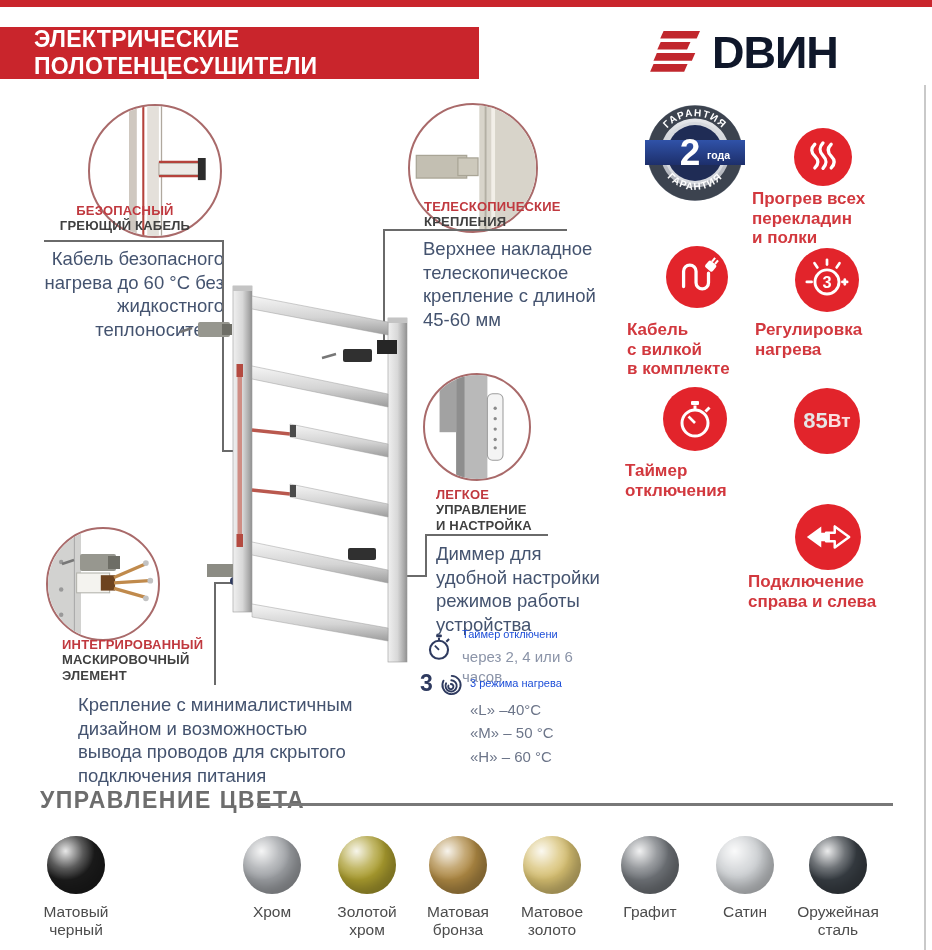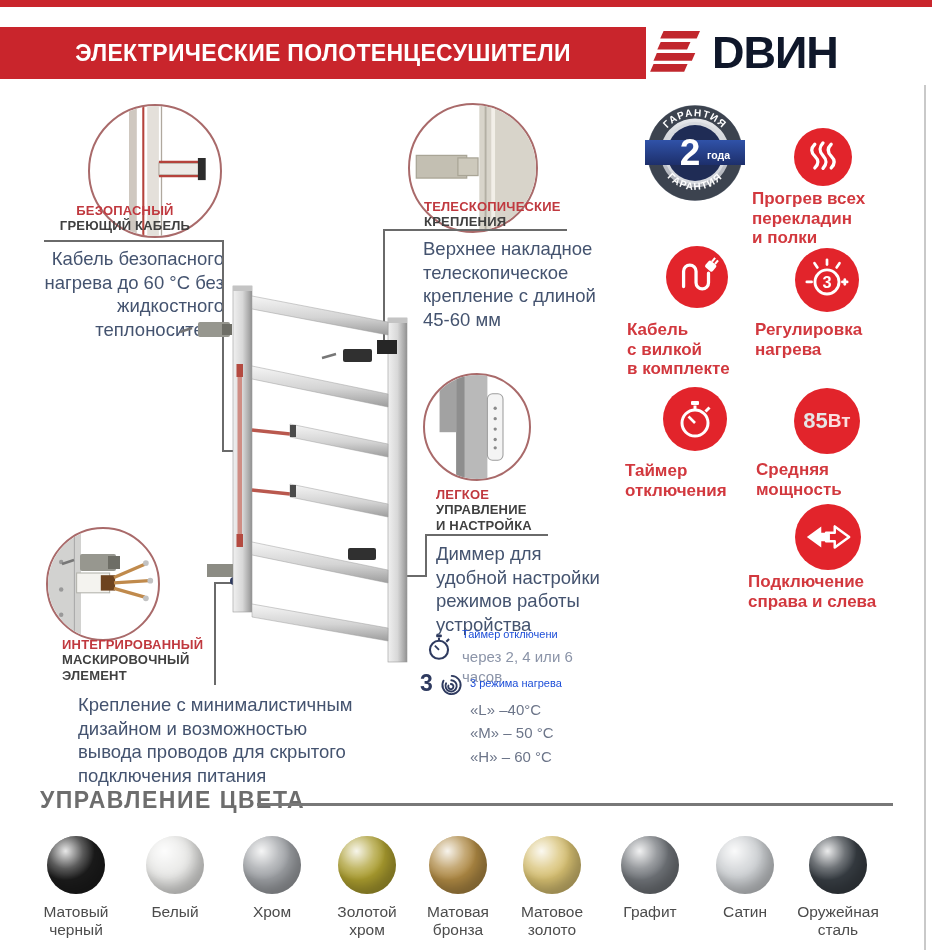--- a/index.html
+++ b/index.html
@@ -3,23 +3,23 @@
 <meta charset="utf-8">
 <style>
   html,body{margin:0;padding:0;background:#ffffff;}
   #page{position:relative;width:932px;height:950px;background:#ffffff;overflow:hidden;
         font-family:"Liberation Sans",sans-serif;}
   .abs{position:absolute;}
   .pre{white-space:pre-line;}
 
   
   .topstrip{left:0;top:0;width:932px;height:7px;background:#c9252c;}
-  .titlebar{left:0;top:27px;width:646px;height:52px;background:#c9252c;color:#ffffff;
+  .titlebar{left:0;top:27px;width:445px;height:52px;background:#c9252c;color:#ffffff;
             display:flex;align-items:center;justify-content:center;
-            font-weight:700;font-size:23px;letter-spacing:.3px;}
+            font-weight:700;font-size:23px;letter-spacing:.3px;padding-left:34px;}
   .logo{left:650px;top:28px;display:flex;align-items:center;gap:8px;color:#0f172a;}
   .logo-text{font-size:45px;font-weight:800;letter-spacing:-1px;line-height:1;}
 
   .edge-right{left:924px;top:85px;width:2px;height:865px;background:#c9c9c9;}
 
   
   .ccircle{border-radius:50%;border:2px solid #a96a6a;overflow:hidden;background:#fff;}
   .c1{left:88px;top:104px;width:130px;height:130px;}
   .c2{left:408px;top:103px;width:126px;height:126px;}
   .c3{left:423px;top:373px;width:104px;height:104px;}
@@ -357,22 +357,20 @@
       <line x1="33.5" y1="15.5" x2="37.5" y2="11.5" stroke="#ffffff" stroke-width="3"></line>
     </svg>
   </div>
   <div class="abs flabel pre fl4">Таймер
 отключения</div>
 
   <div class="abs fcirc fc5">
     <span class="pw-big">85</span>
       <span class="pw-unit">Вт</span>
   </div>
-  <div class="abs flabel pre fl5">Средняя
-мощность</div>
 
   <div class="abs fcirc fc6">
     <svg width="50" height="50" viewBox="0 0 52 52">
       <path d="M4 26 L19 15 v6.5 h9 v9 h-9 V37 Z" fill="#ffffff"></path>
       <path d="M48 26 L33 15 v6.5 h-9 v9 h9 V37 Z" fill="none" stroke="#ffffff" stroke-width="2.6" stroke-linejoin="round"></path>
     </svg>
   </div>
   <div class="abs flabel pre fl6">Подключение
 справа и слева</div>
 
@@ -401,24 +399,20 @@
 «H» – 60 °C</div>
 
   <div class="abs colors-heading">УПРАВЛЕНИЕ ЦВЕТА</div>
   <div class="abs colors-line"></div>
 
   <div class="swatch sw1">
     <div class="ball" style="background-color: rgb(28, 28, 28);"></div>
     <div class="slabel pre">Матовый
 черный</div>
   </div>
-  <div class="swatch sw2">
-    <div class="ball" style="background-color: rgb(232, 232, 230);"></div>
-    <div class="slabel pre">Белый</div>
-  </div>
   <div class="swatch sw3">
     <div class="ball" style="background-color: rgb(159, 162, 166);"></div>
     <div class="slabel pre">Хром</div>
   </div>
   <div class="swatch sw4">
     <div class="ball" style="background-color: rgb(172, 158, 47);"></div>
     <div class="slabel pre">Золотой
 хром</div>
   </div>
   <div class="swatch sw5">

